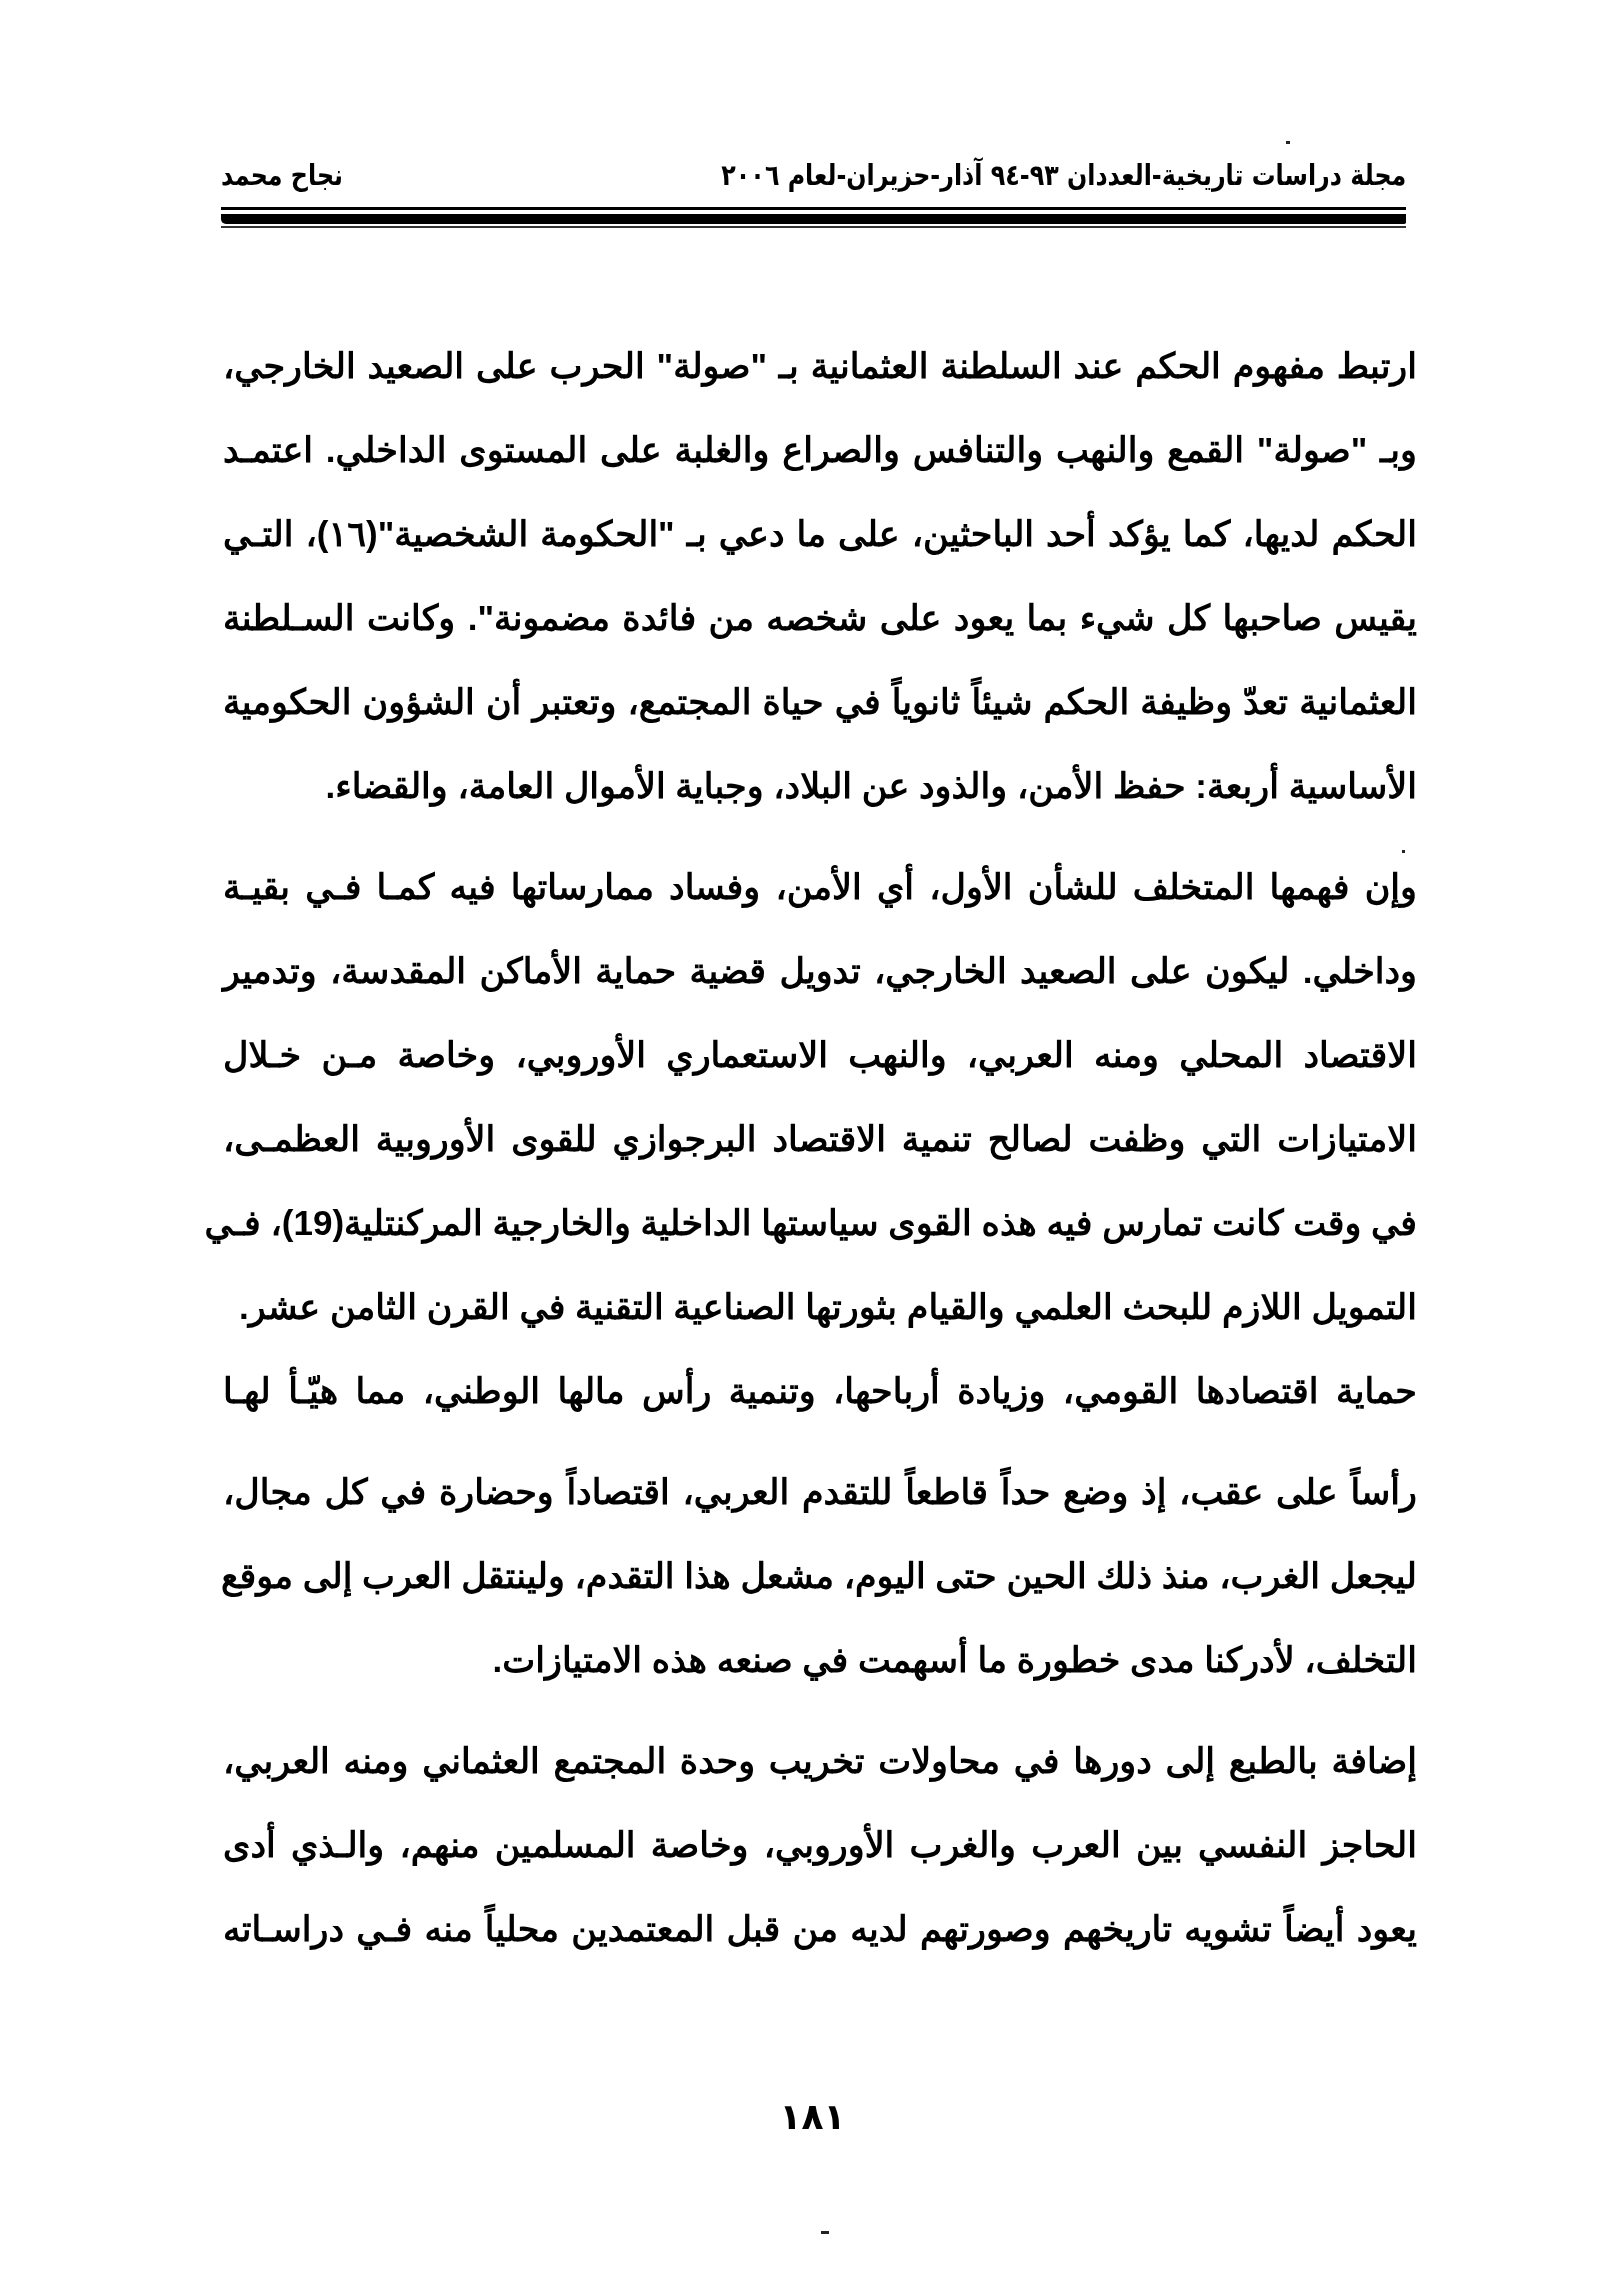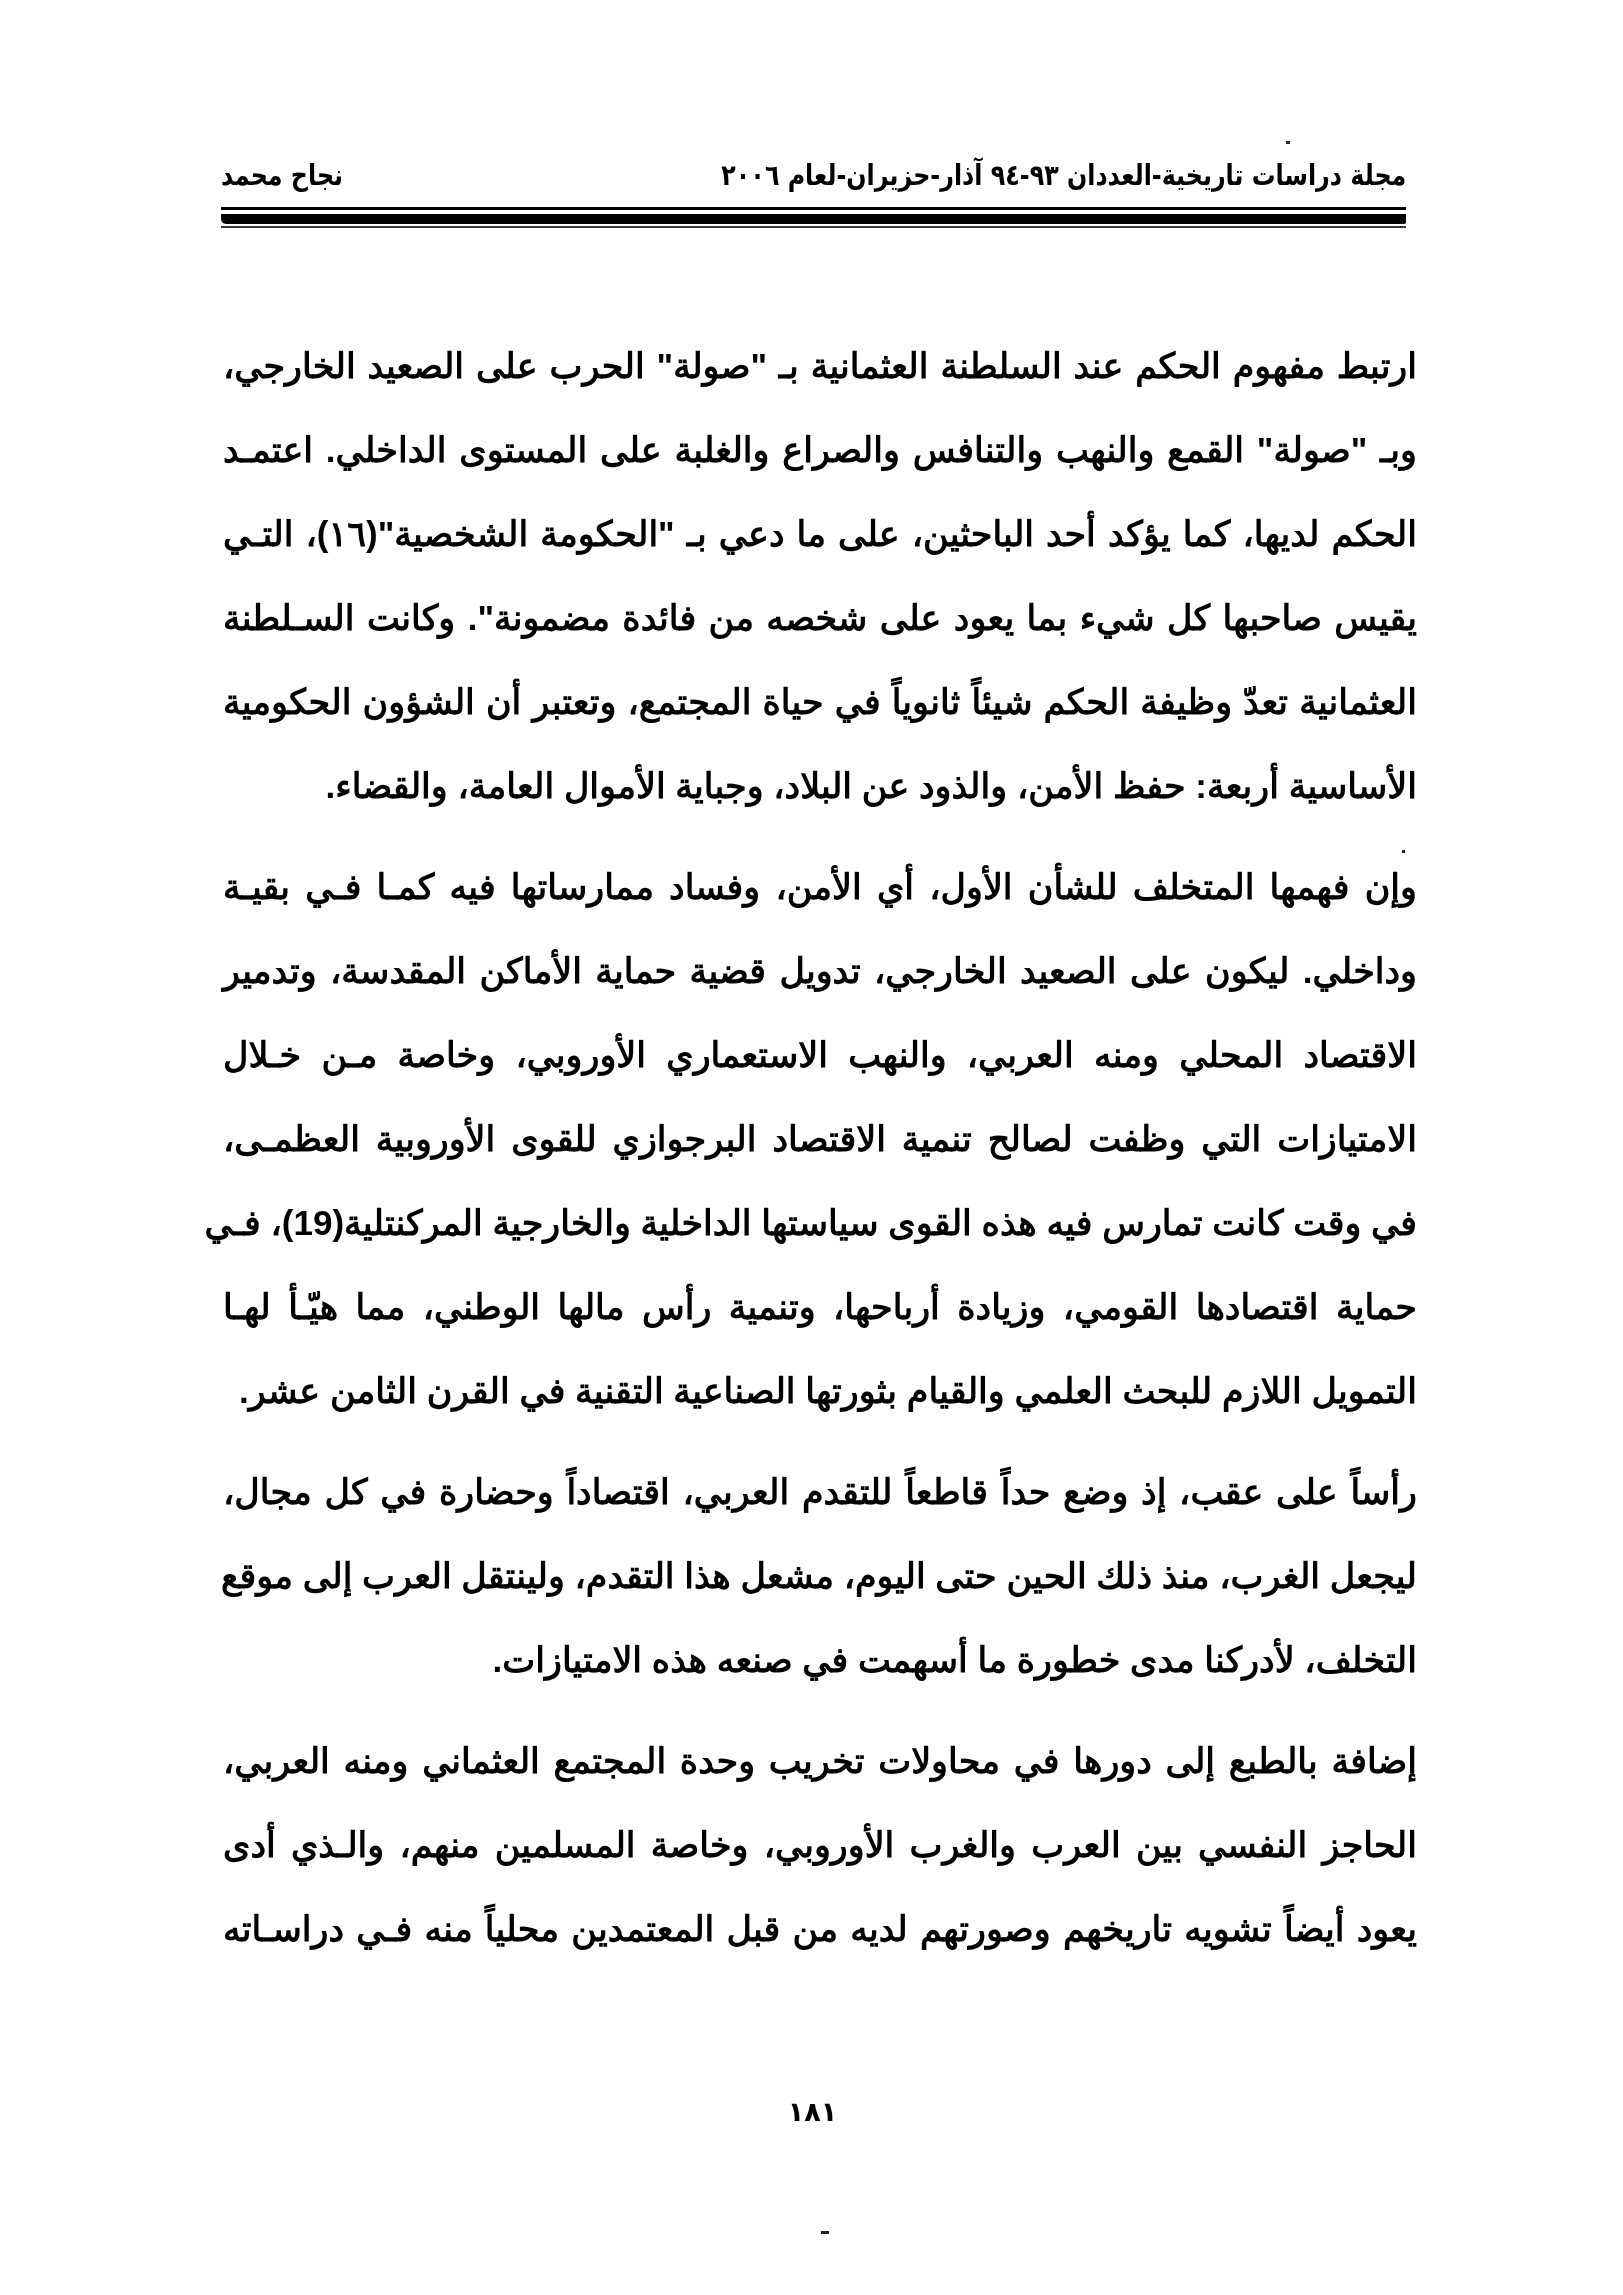--- a/index.html
+++ b/index.html
@@ -11,21 +11,21 @@
   .header-author { position:absolute; left:0; top:0; font-family:"DejaVu Sans", sans-serif; font-size:29px; font-weight:bold; color:#000; white-space:nowrap; transform:scaleX(0.82); transform-origin:left center; }
   .rule { position:absolute; left:221px; width:1185px; background:#000; }
   .rule.thin { top:207px; height:3.4px; }
   .rule.thick { top:214px; height:10px; border-radius:0 0 1.7px 5px; }
   .rule.hair { top:226px; height:1.7px; background:#333; }
   .body-text { position:absolute; left:223px; top:324px; width:1194px; direction:rtl; }
   .para { margin:0; }
   .para + .para { margin-top:17px; }
   .line { display:block; height:84px; line-height:84px; font-family:"Liberation Sans", sans-serif; font-weight:bold; font-size:35px; color:#000; text-align:justify; text-align-last:justify; white-space:nowrap; overflow:visible; }
   .line.last { text-align-last:right; }
-  .page-number { position:absolute; left:779px; top:2096px; width:67px; text-align:center; font-family:"DejaVu Sans", sans-serif; font-weight:bold; font-size:27px; color:#000; }
+  .page-number { position:absolute; left:779px; top:2096px; width:67px; text-align:center; font-family:"DejaVu Sans", sans-serif; font-weight:bold; font-size:36px; color:#000; }
 </style>
 </head>
 <body>
 
 <div class="page">
 
   <div class="speck" style="left:1286px; top:141px; width:4.2px; height:2.5px;"></div>
   <div class="speck" style="left:1402px; top:850px; width:3.4px; height:3.4px;"></div>
   <div class="speck" style="left:821px; top:2231px; width:8.4px; height:2.5px;"></div>
 
@@ -45,22 +45,22 @@
       <span class="line">يقيس صاحبها كل شيء بما يعود على شخصه من فائدة مضمونة". وكانت السـلطنة</span>
       <span class="line">العثمانية تعدّ وظيفة الحكم شيئاً ثانوياً في حياة المجتمع، وتعتبر أن الشؤون الحكومية</span>
       <span class="line last">الأساسية أربعة: حفظ الأمن، والذود عن البلاد، وجباية الأموال العامة، والقضاء.</span>
     </p>
     <p class="para">
       <span class="line">وإن فهمها المتخلف للشأن الأول، أي الأمن، وفساد ممارساتها فيه كمـا فـي بقيـة</span>
       <span class="line">وداخلي. ليكون على الصعيد الخارجي، تدويل قضية حماية الأماكن المقدسة، وتدمير</span>
       <span class="line">الاقتصاد المحلي ومنه العربي، والنهب الاستعماري الأوروبي، وخاصة مـن خـلال</span>
       <span class="line">الامتيازات التي وظفت لصالح تنمية الاقتصاد البرجوازي للقوى الأوروبية العظمـى،</span>
       <span class="line">في وقت كانت تمارس فيه هذه القوى سياستها الداخلية والخارجية المركنتلية(19)، فـي</span>
+      <span class="line last">التمويل اللازم للبحث العلمي والقيام بثورتها الصناعية التقنية في القرن الثامن عشر.</span>
       <span class="line">حماية اقتصادها القومي، وزيادة أرباحها، وتنمية رأس مالها الوطني، مما هيّـأ لهـا</span>
-      <span class="line last">التمويل اللازم للبحث العلمي والقيام بثورتها الصناعية التقنية في القرن الثامن عشر.</span>
     </p>
     <p class="para">
       <span class="line">رأساً على عقب، إذ وضع حداً قاطعاً للتقدم العربي، اقتصاداً وحضارة في كل مجال،</span>
       <span class="line">ليجعل الغرب، منذ ذلك الحين حتى اليوم، مشعل هذا التقدم، ولينتقل العرب إلى موقع</span>
       <span class="line last">التخلف، لأدركنا مدى خطورة ما أسهمت في صنعه هذه الامتيازات.</span>
     </p>
     <p class="para">
       <span class="line">إضافة بالطبع إلى دورها في محاولات تخريب وحدة المجتمع العثماني ومنه العربي،</span>
       <span class="line">الحاجز النفسي بين العرب والغرب الأوروبي، وخاصة المسلمين منهم، والـذي أدى</span>
       <span class="line">يعود أيضاً تشويه تاريخهم وصورتهم لديه من قبل المعتمدين محلياً منه فـي دراسـاته</span>

